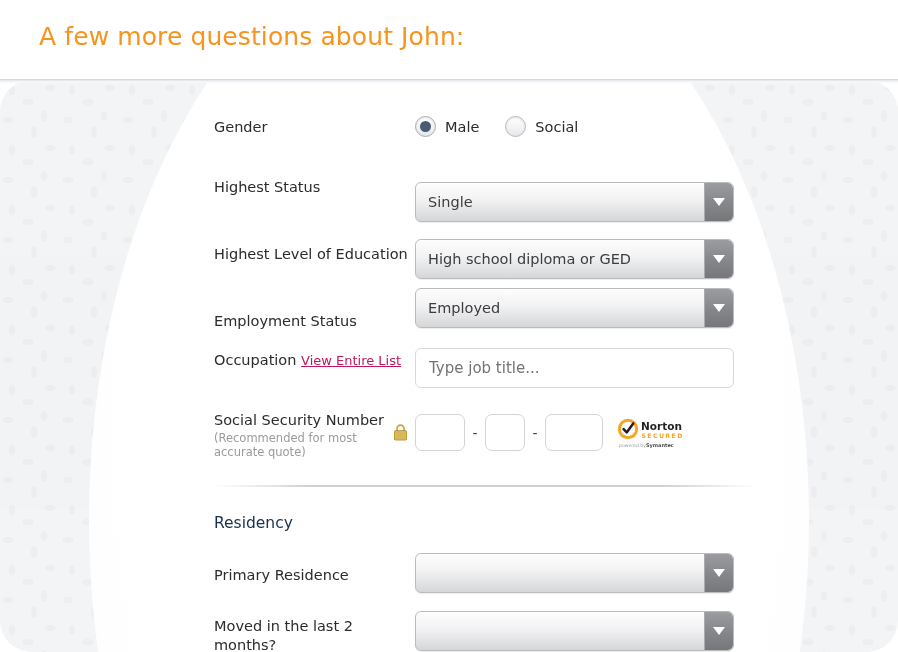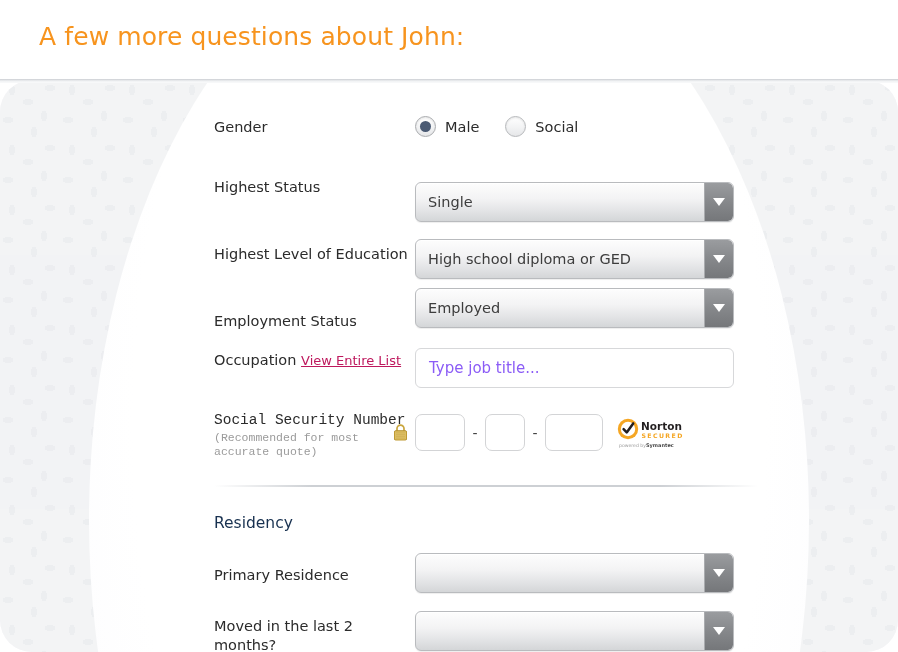--- a/index.html
+++ b/index.html
@@ -221,21 +221,21 @@
     cursor: text;
     overflow: hidden;
   }
   .textinput .ph {
     position: absolute;
     left: 13px;
     top: 0;
     height: 38px;
     line-height: 38px;
     font-size: 15px;
-    color: #8b5cf6;
+    color: #737373;
     white-space: nowrap;
   }
 
   
   #ssn-wrap {
     position: absolute;
     left: 393px;
     display: flex;
     align-items: center;
   }
@@ -348,21 +348,21 @@
         <div class="label" style="top:0;">
           <span>Occupation</span>
           <a class="link">View Entire List</a>
         </div>
         <div class="textinput" style="top:-1px;">
           <div class="ph">Type job title...</div>
         </div>
       </div>
 
       <div class="row" style="top:331px;">
-        <div class="label" style="top:0;font-family:Liberation Mono, monospace;">
+        <div class="label" style="top:0;">
           <span style="font-weight:normal;">Social Security Number</span>
           <span class="sublabel">(Recommended for most accurate quote)</span>
         </div>
 
         <div id="ssn-wrap" style="top:3px;">
 
           <span class="lock">
             <svg width="15" height="17" viewBox="0 0 15 17">
               <path d="M4 7 V4.6 A3.5 3.5 0 0 1 11 4.6 V7" fill="none" stroke="#c9a53d" stroke-width="1.7"></path>
               <rect x="1.5" y="6.8" width="12" height="9.2" rx="1.1" fill="#e2c濃"></rect>

